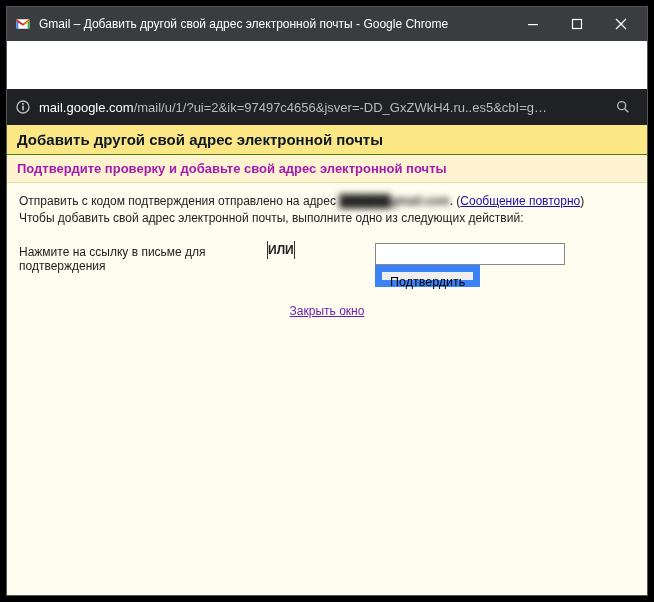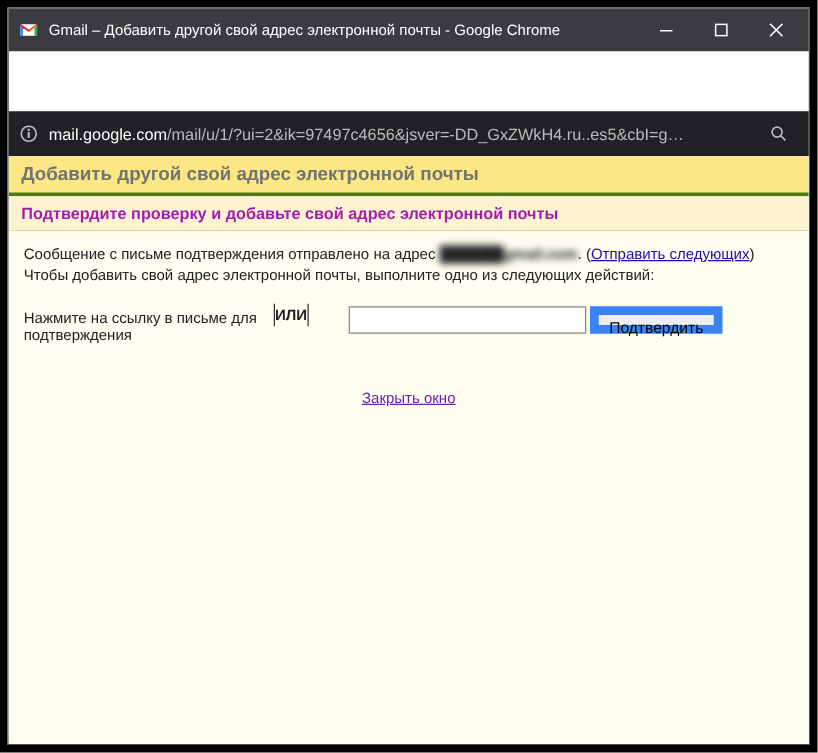--- a/index.html
+++ b/index.html
@@ -12,36 +12,36 @@
   .win-controls { display: flex; }
   .win-btn { width: 44px; height: 30px; display: flex; align-items: center; justify-content: center; color: #fff; }
   .win-btn svg { width: 12px; height: 12px; }
   .addrbar { background: #202124; height: 36px; display: flex; align-items: center; padding: 5px 8px; color: #bbb; font-size: 13px; margin-top: 48px; }
   .secure-icon { width: 16px; height: 16px; margin-right: 8px; flex-shrink: 0; fill:#bbb; }
   .url { flex: 1; white-space: nowrap; overflow: hidden; text-overflow: ellipsis; }
   .url .host { color: #fff; }
   .addr-icon { width: 32px; height: 32px; display:flex; align-items:center; justify-content:center; flex-shrink:0; }
   .addr-icon svg { width: 16px; height: 16px; fill:#bbb; }
   .content { flex: 1; background: #fff; overflow: hidden; }
-  .hdr1 { background: #fce785; color: #737373; font-size: 15px; font-weight: bold; padding: 6px 10px 6px 10px; border-bottom: 3px solid #4d7c0f; }
+  .hdr1 { background: #fce785; color: #0f172a; font-size: 15px; font-weight: bold; padding: 6px 10px 6px 10px; border-bottom: 1px solid #4d7c0f; }
   .hdr2 { background: #fdf3d1; color: #a21caf; font-size: 13px; font-weight: bold; padding: 6px 10px; border-bottom: 1px solid #e5d9a3; }
   .body-area { background: #fefdf0; padding: 10px 12px 0 12px; font-size: 12px; color: #222; height: 100%; }
   .msg { line-height: 1.4; }
   .blur { filter: blur(3px); }
   .link { color: #1a0dab; text-decoration: underline; cursor: pointer; }
-  .choices { display: flex; align-items: flex-start; margin-top: 14px; }
+  .choices { display: flex; align-items: flex-start; margin-top: 14px; gap: 48px; }
   .left-col { width: 200px; padding-top: 4px; }
   .or-col { width: 60px; display: flex; flex-direction: row; align-items: center; position: relative; }
   .or-sep { width: 1px; height: 18px; background: #333; }
   .or-txt { font-size: 12px; font-weight: bold; padding: 2px 0; }
   .right-col { flex: 1; }
   .input-row { margin-top: 2px; }
   .code-input { width: 190px; height: 22px; font-size: 13px; border: 1px solid #888; padding: 0 3px; background:#fff; }
   .confirm-btn { height: 22px; font-size: 12.5px; padding: 3px 8px; border: 7px solid #3b82f6; background: #efefef; cursor: pointer; vertical-align: top; }
-  .close-row { text-align: center; margin-top: 36px; }
+  .close-row { text-align: center; margin-top: 17px; }
   .close-link { color: #6b1fb0; text-decoration: underline; font-size: 12px; cursor: pointer; }
 </style>
 </head>
 <body>
 
 <div class="window">
 
   <div class="titlebar">
     <svg class="favicon" viewBox="0 0 24 24">
       <rect x="2" y="5" width="20" height="14" rx="2" fill="#fff"></rect>
@@ -86,21 +86,21 @@
           <line x1="14.5" y1="14.5" x2="20" y2="20" stroke="#bbb" stroke-width="2"></line>
         </svg>
     </div>
   </div>
 
   <div class="content">
     <div class="hdr1">Добавить другой свой адрес электронной почты</div>
     <div class="hdr2">Подтвердите проверку и добавьте свой адрес электронной почты</div>
     <div class="body-area">
       <div class="msg">
-        <span>Сообщение с письме подтверждения отправлено на адрес </span><b><span class="blur">██████gmail.com</span></b><span>. (</span><a class="link">Отправить следующих</a><span>)</span><br>
+        <span>Отправить с кодом подтверждения отправлено на адрес </span><b><span class="blur">██████gmail.com</span></b><span>. (</span><a class="link">Сообщение повторно</a><span>)</span><br>
         <span>Чтобы добавить свой адрес электронной почты, выполните одно из следующих действий:</span>
       </div>
 
       <div class="choices">
         <div class="left-col">
           <span>Нажмите на ссылку в письме для подтверждения</span>
         </div>
         <div class="or-col">
           <div class="or-sep"></div>
           <div class="or-txt">ИЛИ</div>

